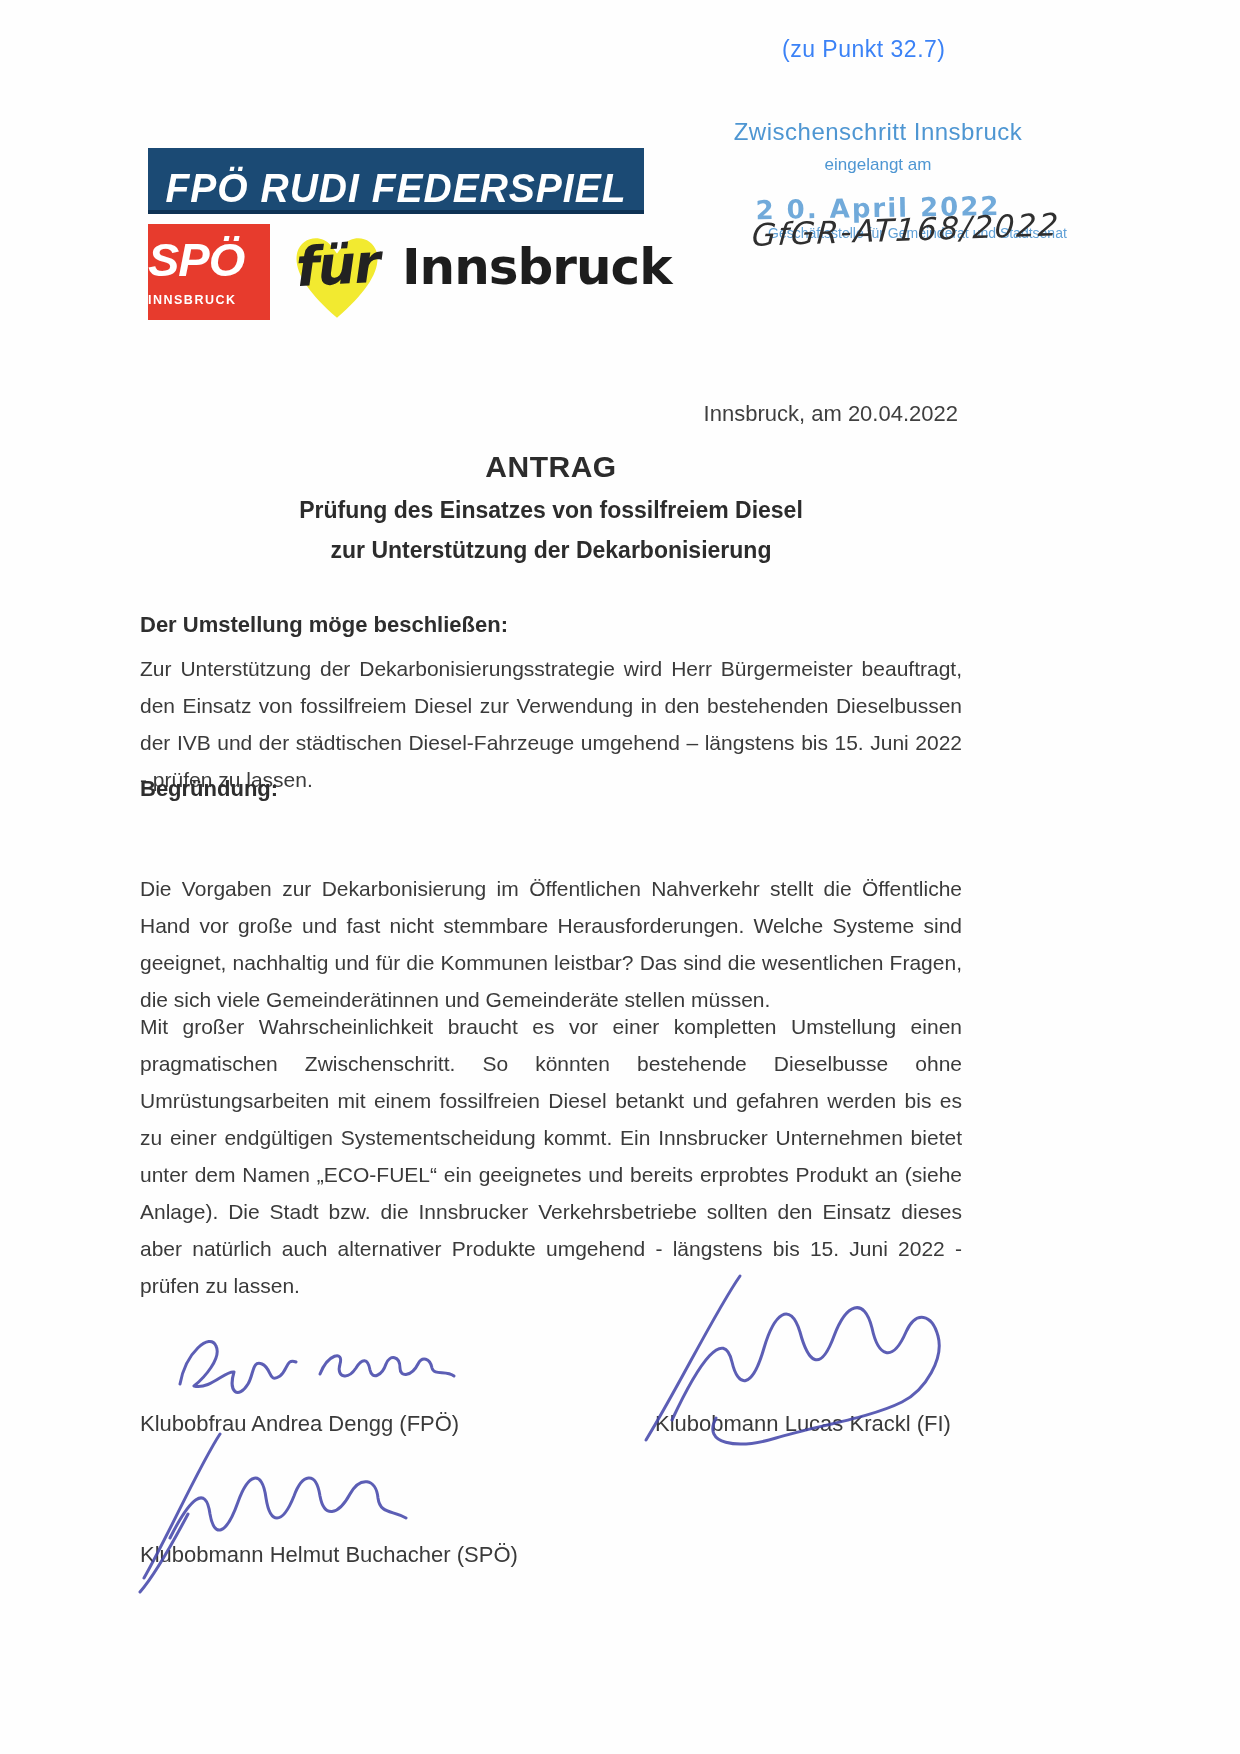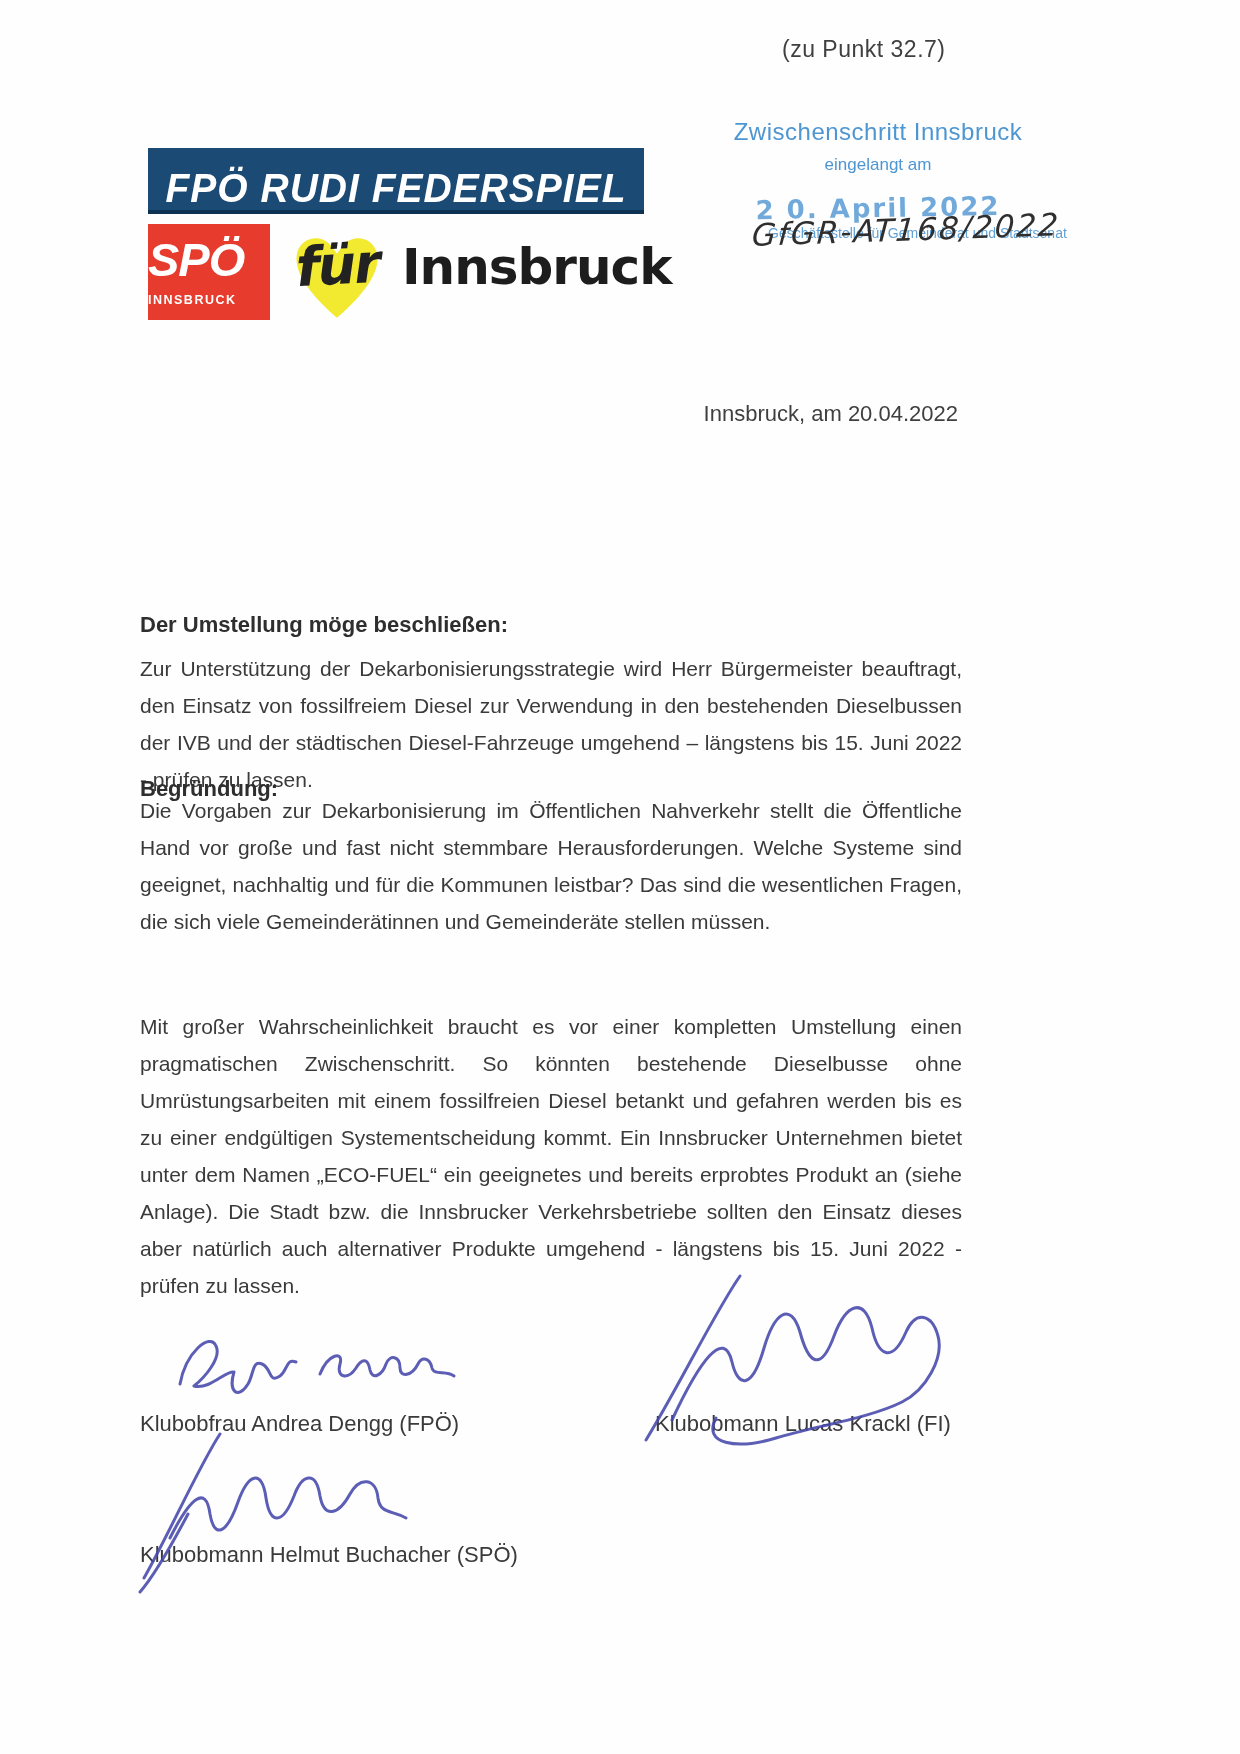--- a/index.html
+++ b/index.html
@@ -4,21 +4,21 @@
 <style>
   html,body{margin:0;padding:0;background:#e8e8e8;}
   .page{
     position:relative;width:1240px;height:1754px;margin:0 auto;
     background:#fefefe;overflow:hidden;
     font-family:"Liberation Sans",sans-serif;color:#3a3a3a;
   }
   
   .ref-note{
     position:absolute;top:36px;left:782px;width:320px;
-    font-size:23px;color:#404040;letter-spacing:.5px;
+    font-size:23px;color:#3b82f6;letter-spacing:.5px;
   }
   
   .fpoe-banner{
     position:absolute;top:148px;left:148px;width:496px;height:62px;
     background:#1b4a74;border-bottom:4px solid #0e3254;
     display:flex;align-items:flex-end;justify-content:center;
   }
   .fpoe-banner span{
     color:#ffffff;font-weight:bold;font-style:italic;font-size:39px;
     letter-spacing:1px;white-space:nowrap;transform:scaleY(1.06);
@@ -76,21 +76,21 @@
     position:absolute;left:140px;width:822px;
     font-size:22px;font-weight:bold;color:#2e2e2e;
   }
   .para{
     position:absolute;left:140px;width:822px;
     font-size:21px;line-height:37px;text-align:justify;color:#3a3a3a;
   }
   #res-heading{top:612px;}
   #res-text{top:650px;}
   #just-heading{top:776px;}
-  #para1{top:792px;}
+  #para1{top:870px;}
   #para2{top:1008px;}
   
   .sig{position:absolute;z-index:2;pointer-events:none;}
   #sig-dengg{top:1312px;left:168px;}
   #sig-krackl{top:1268px;left:618px;}
   #sig-buchacher{top:1420px;left:126px;}
   .sig path{fill:none;stroke:#4548ab;stroke-width:3;stroke-linecap:round;stroke-linejoin:round;opacity:.88;}
   .sig-label{
     position:absolute;font-size:22px;color:#3a3a3a;white-space:nowrap;z-index:1;
   }
@@ -125,20 +125,25 @@
   <div class="stamp">
     <div class="stamp-line1">Zwischenschritt Innsbruck</div>
     <div class="stamp-line2">eingelangt am</div>
     <div class="stamp-date">2 0. April 2022</div>
     <div class="stamp-line3">Geschäftsstelle für Gemeinderat und Stadtsenat</div>
   </div>
   <div class="handwritten-ref">GfGR-AT168/2022</div>
 
   <div class="date-line">Innsbruck, am 20.04.2022</div>
 
+  <div class="title-block">
+    <div class="title-main">ANTRAG</div>
+    <div class="title-sub">Prüfung des Einsatzes von fossilfreiem Diesel</div>
+    <div class="title-sub">zur Unterstützung der Dekarbonisierung</div>
+  </div>
 
   <div id="res-heading" class="h-bold">Der Umstellung möge beschließen:</div>
   <div id="res-text" class="para">Zur Unterstützung der Dekarbonisierungsstrategie wird Herr Bürgermeister beauftragt, den Einsatz von fossilfreiem Diesel zur Verwendung in den bestehenden Dieselbussen der IVB und der städtischen Diesel-Fahrzeuge umgehend – längstens bis 15. Juni 2022 - prüfen zu lassen.</div>
   <div id="just-heading" class="h-bold">Begründung:</div>
   <div id="para1" class="para">Die Vorgaben zur Dekarbonisierung im Öffentlichen Nahverkehr stellt die Öffentliche Hand vor große und fast nicht stemmbare Herausforderungen. Welche Systeme sind geeignet, nachhaltig und für die Kommunen leistbar? Das sind die wesentlichen Fragen, die sich viele Gemeinderätinnen und Gemeinderäte stellen müssen.</div>
   <div id="para2" class="para">Mit großer Wahrscheinlichkeit braucht es vor einer kompletten Umstellung einen pragmatischen Zwischenschritt. So könnten bestehende Dieselbusse ohne Umrüstungsarbeiten mit einem fossilfreien Diesel betankt und gefahren werden bis es zu einer endgültigen Systementscheidung kommt. Ein Innsbrucker Unternehmen bietet unter dem Namen „ECO-FUEL“ ein geeignetes und bereits erprobtes Produkt an (siehe Anlage). Die Stadt bzw. die Innsbrucker Verkehrsbetriebe sollten den Einsatz dieses aber natürlich auch alternativer Produkte umgehend - längstens bis 15. Juni 2022 - prüfen zu lassen.</div>
 
   <svg id="sig-dengg" class="sig" width="300" height="100" viewBox="0 0 300 100">
     <path d="M12,72 C18,40 42,20 48,34 C54,46 36,66 26,74 C42,78 58,58 66,60 C60,80 70,88 80,72 C86,62 84,48 94,52 C104,56 100,72 112,64 C120,58 118,46 128,50"></path>
     <path d="M152,62 C160,42 176,38 172,52 C168,66 180,68 188,56 C194,46 200,46 202,58 C204,68 214,64 218,52 C222,42 232,44 232,56 C232,66 244,64 250,52 C254,44 262,46 264,56 C266,64 278,58 286,64"></path>

